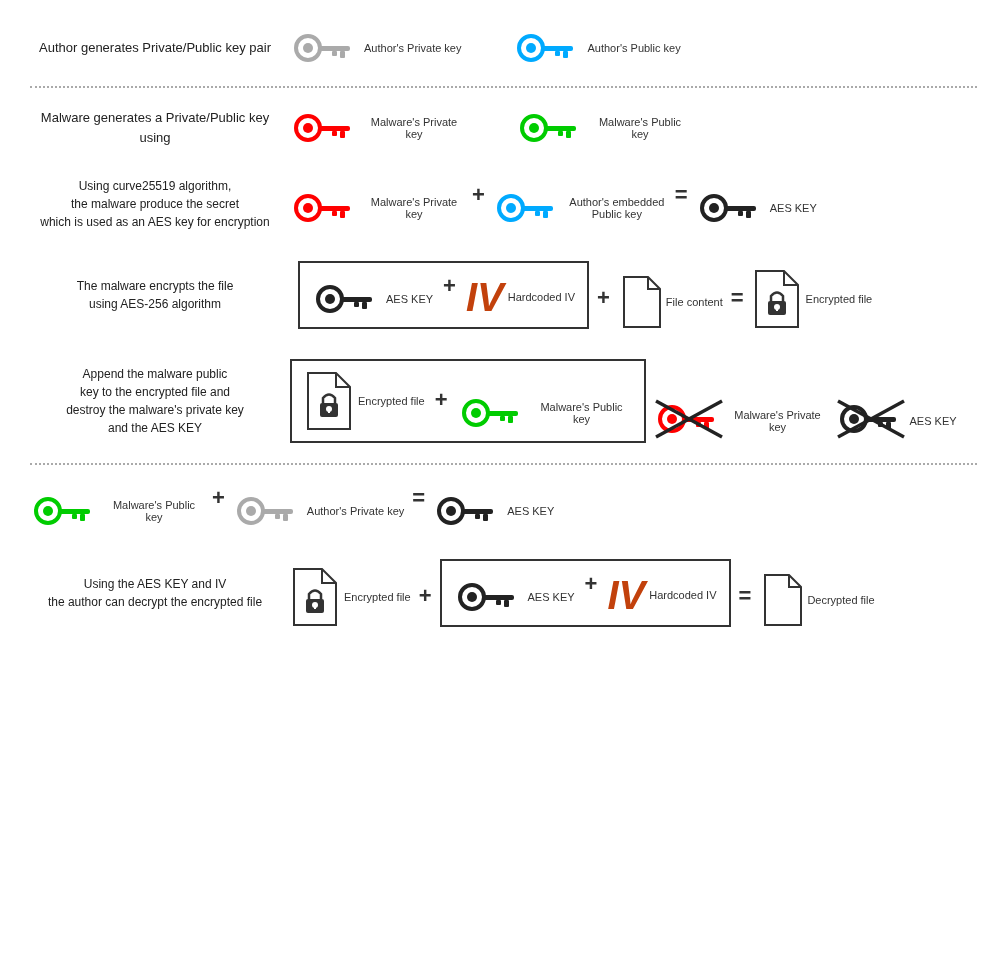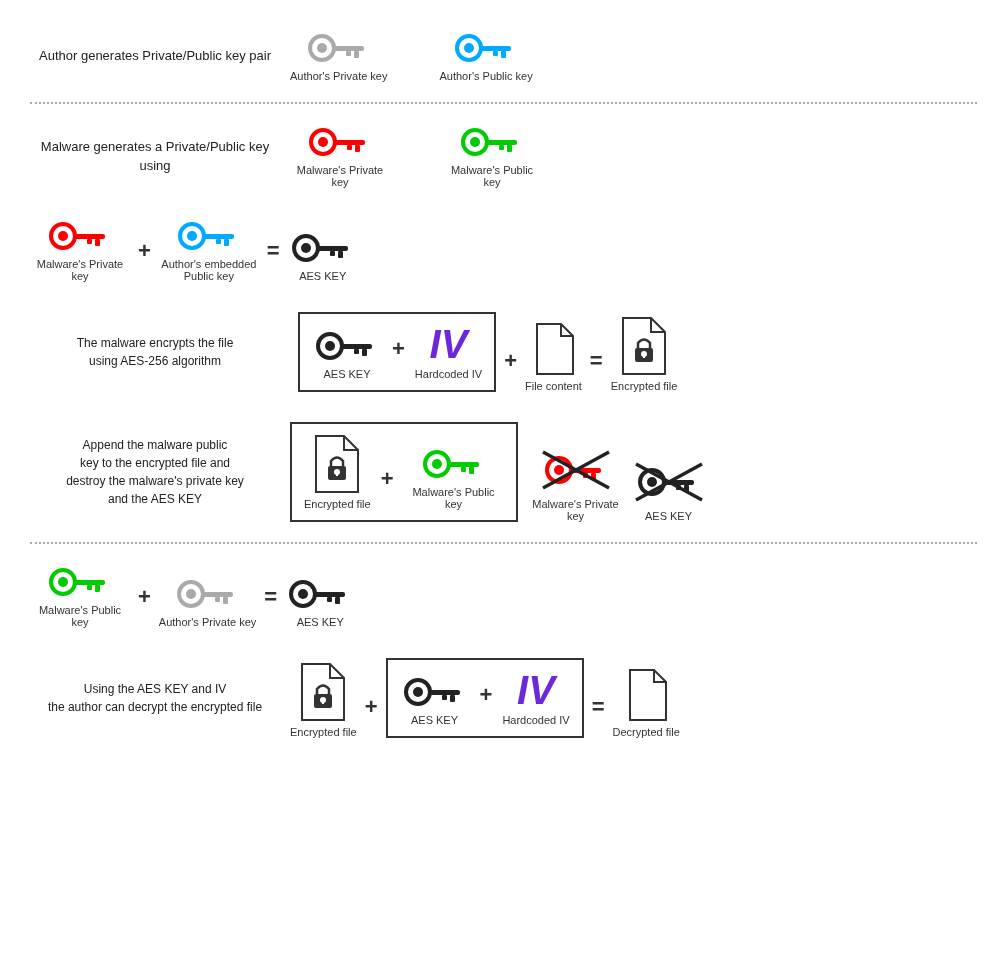--- a/index.html
+++ b/index.html
@@ -36,21 +36,21 @@
       gap: 12px;
     }
     .dotted-divider {
       border: none;
       border-top: 2px dotted #aaa;
       margin: 10px 0;
       width: 100%;
     }
     .icon-block {
       display: flex;
-      flex-direction: column;
+      flex-direction: row;
       align-items: center;
       gap: 4px;
     }
     .icon-block .label {
       font-size: 11px;
       color: #333;
       text-align: center;
       max-width: 100px;
     }
     .operator {
@@ -59,21 +59,21 @@
       color: #333;
       display: flex;
       align-items: center;
       justify-content: center;
       padding-bottom: 18px;
     }
     
     .iv-text {
       font-size: 40px;
       font-weight: bold;
-      color: #6d28d9;
+      color: #c2410c;
       font-style: italic;
       line-height: 1;
     }
   </style>
 </head>
 <body>
 
 <div class="page">
 
   <div class="section">
@@ -128,20 +128,21 @@
           <rect x="28" y="16" width="32" height="5" rx="2" fill="#00cc00"></rect>
           <rect x="50" y="21" width="5" height="7" rx="1" fill="#00cc00"></rect>
           <rect x="42" y="21" width="5" height="5" rx="1" fill="#00cc00"></rect>
         </svg>
         <span class="label">Malware's Public key</span>
       </div>
     </div>
   </div>
 
   <div class="section" style="margin-top:10px;">
+    <div class="section-label" style="font-size:12px;">Using curve25519 algorithm,<br>the malware produce the secret<br>which is used as an AES key for encryption</div>
     <div class="section-content" style="align-items:flex-end; gap:8px;">
 
       <div class="icon-block">
         <svg width="70" height="36" viewBox="0 0 70 36">
           <circle cx="18" cy="18" r="12" fill="none" stroke="#ff0000" stroke-width="4"></circle>
           <circle cx="18" cy="18" r="5" fill="#ff0000"></circle>
           <rect x="28" y="16" width="32" height="5" rx="2" fill="#ff0000"></rect>
           <rect x="50" y="21" width="5" height="7" rx="1" fill="#ff0000"></rect>
           <rect x="42" y="21" width="5" height="5" rx="1" fill="#ff0000"></rect>
         </svg>

